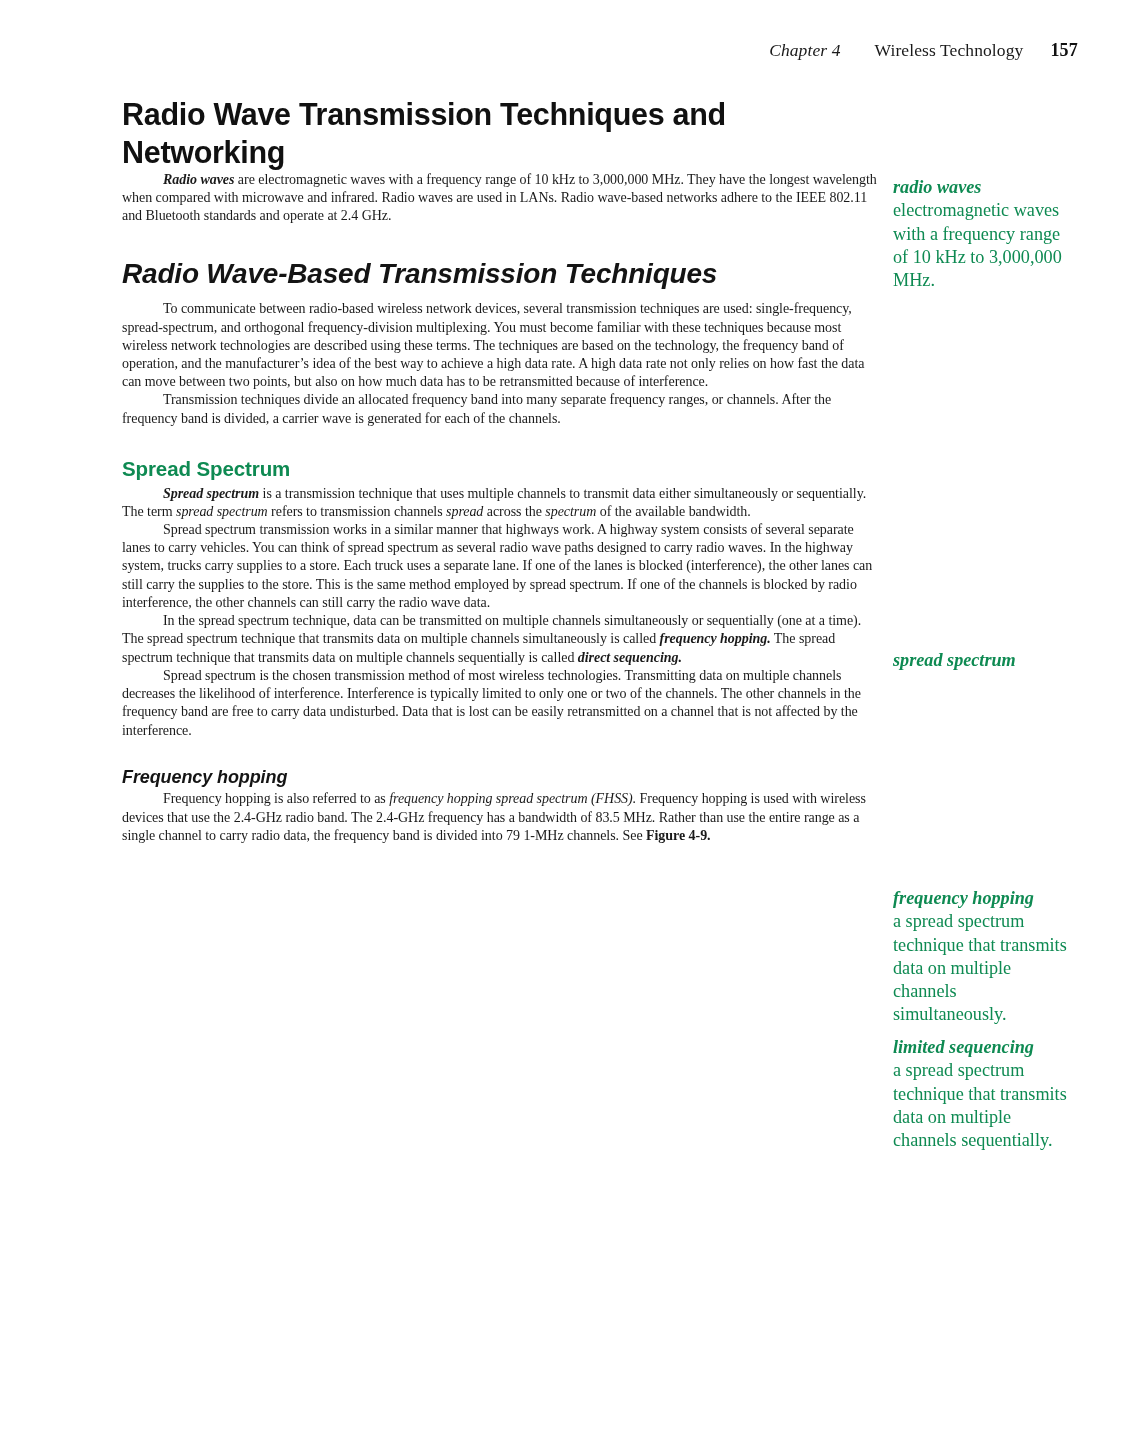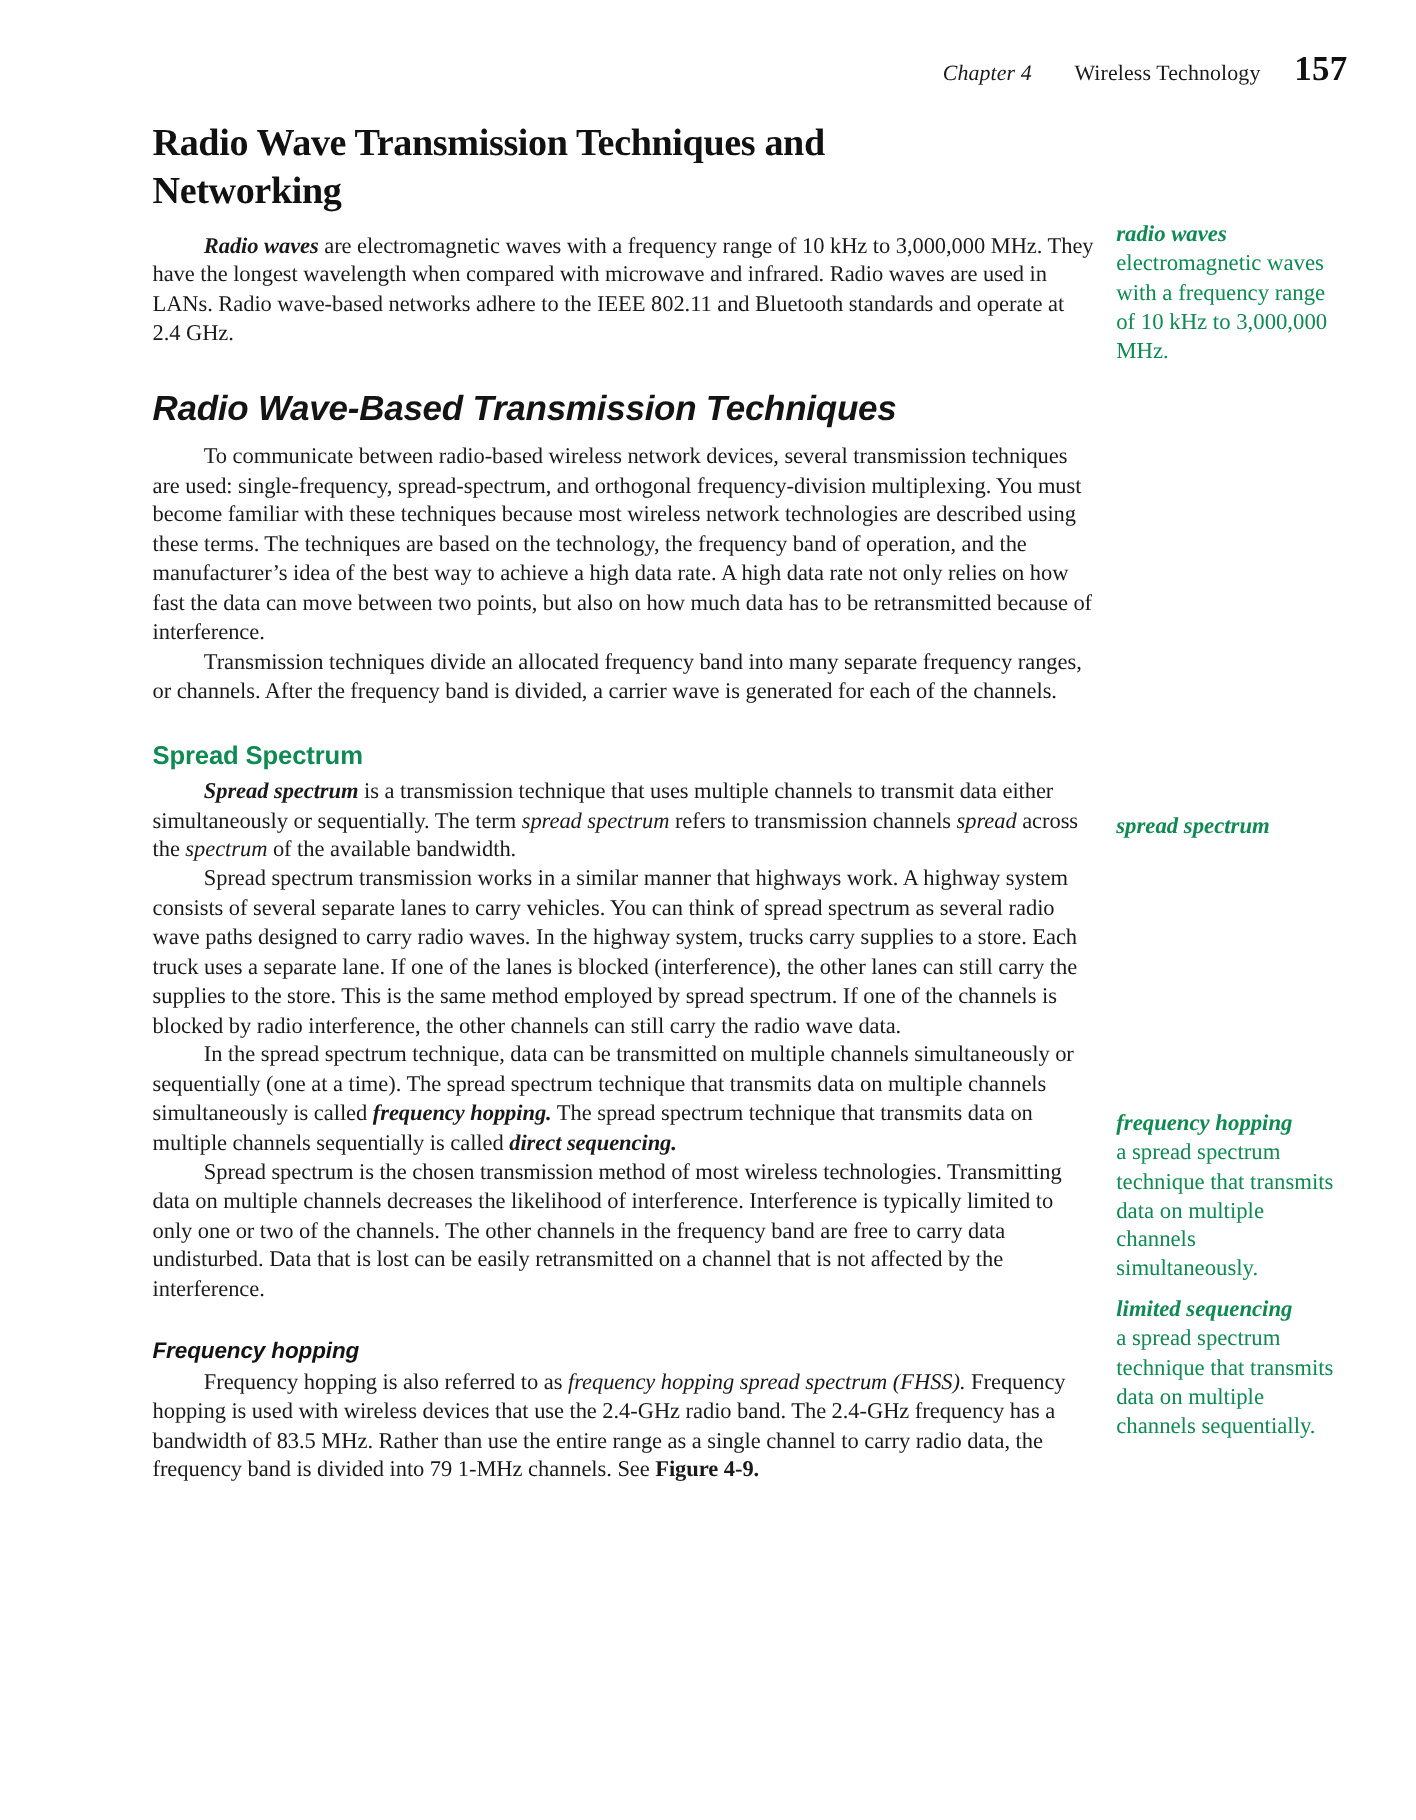--- a/index.html
+++ b/index.html
@@ -36,21 +36,21 @@
   .rh-title {
     font-family: "Liberation Serif", serif;
     font-size: 17.5px;
     color: #1a1a1a;
     margin-left: 34px;
     letter-spacing: .1px;
   }
   .rh-pagenum {
     font-family: "Liberation Serif", serif;
     font-weight: bold;
-    font-size: 28px;
+    font-size: 18px;
     color: #111111;
     margin-left: 27px;
     letter-spacing: .2px;
   }
 
   
   .body-col {
     position: absolute;
     left: 122px;
     top: 96px;
@@ -58,25 +58,25 @@
   }
   .margin-col {
     position: absolute;
     left: 893px;
     top: 96px;
     width: 178px;
   }
 
   
   h1.chapter-title {
-    font-family: Liberation Serif, serif;
+    font-family: Liberation Sans, sans-serif;
     font-weight: bold;
     font-size: 30.5px;
     line-height: 1.23;
-    margin: 0 0 14px 0;
+    margin: 0 0 0 0;
     letter-spacing: -0.3px;
     color: #111111;
     max-width: 640px;
   }
   h2.section-heading {
     font-family: "Liberation Sans", sans-serif;
     font-weight: bold;
     font-style: italic;
     font-size: 28px;
     line-height: 1.2;
@@ -100,21 +100,21 @@
     font-size: 18px;
     line-height: 1.2;
     margin: 27px 0 2px 0;
     letter-spacing: -0.1px;
     color: #141414;
   }
 
   
   p.body-text {
     font-family: "Liberation Serif", serif;
-    font-size: 18px;
+    font-size: 14px;
     line-height: 1.303;
     margin: 0;
     text-align: left;
     color: #1a1a1a;
     letter-spacing: -0.05px;
   }
   p.body-text.indent { text-indent: 41px; }
   p.body-text + p.body-text { margin-top: 0; }
 
   i, em { font-style: italic; }

